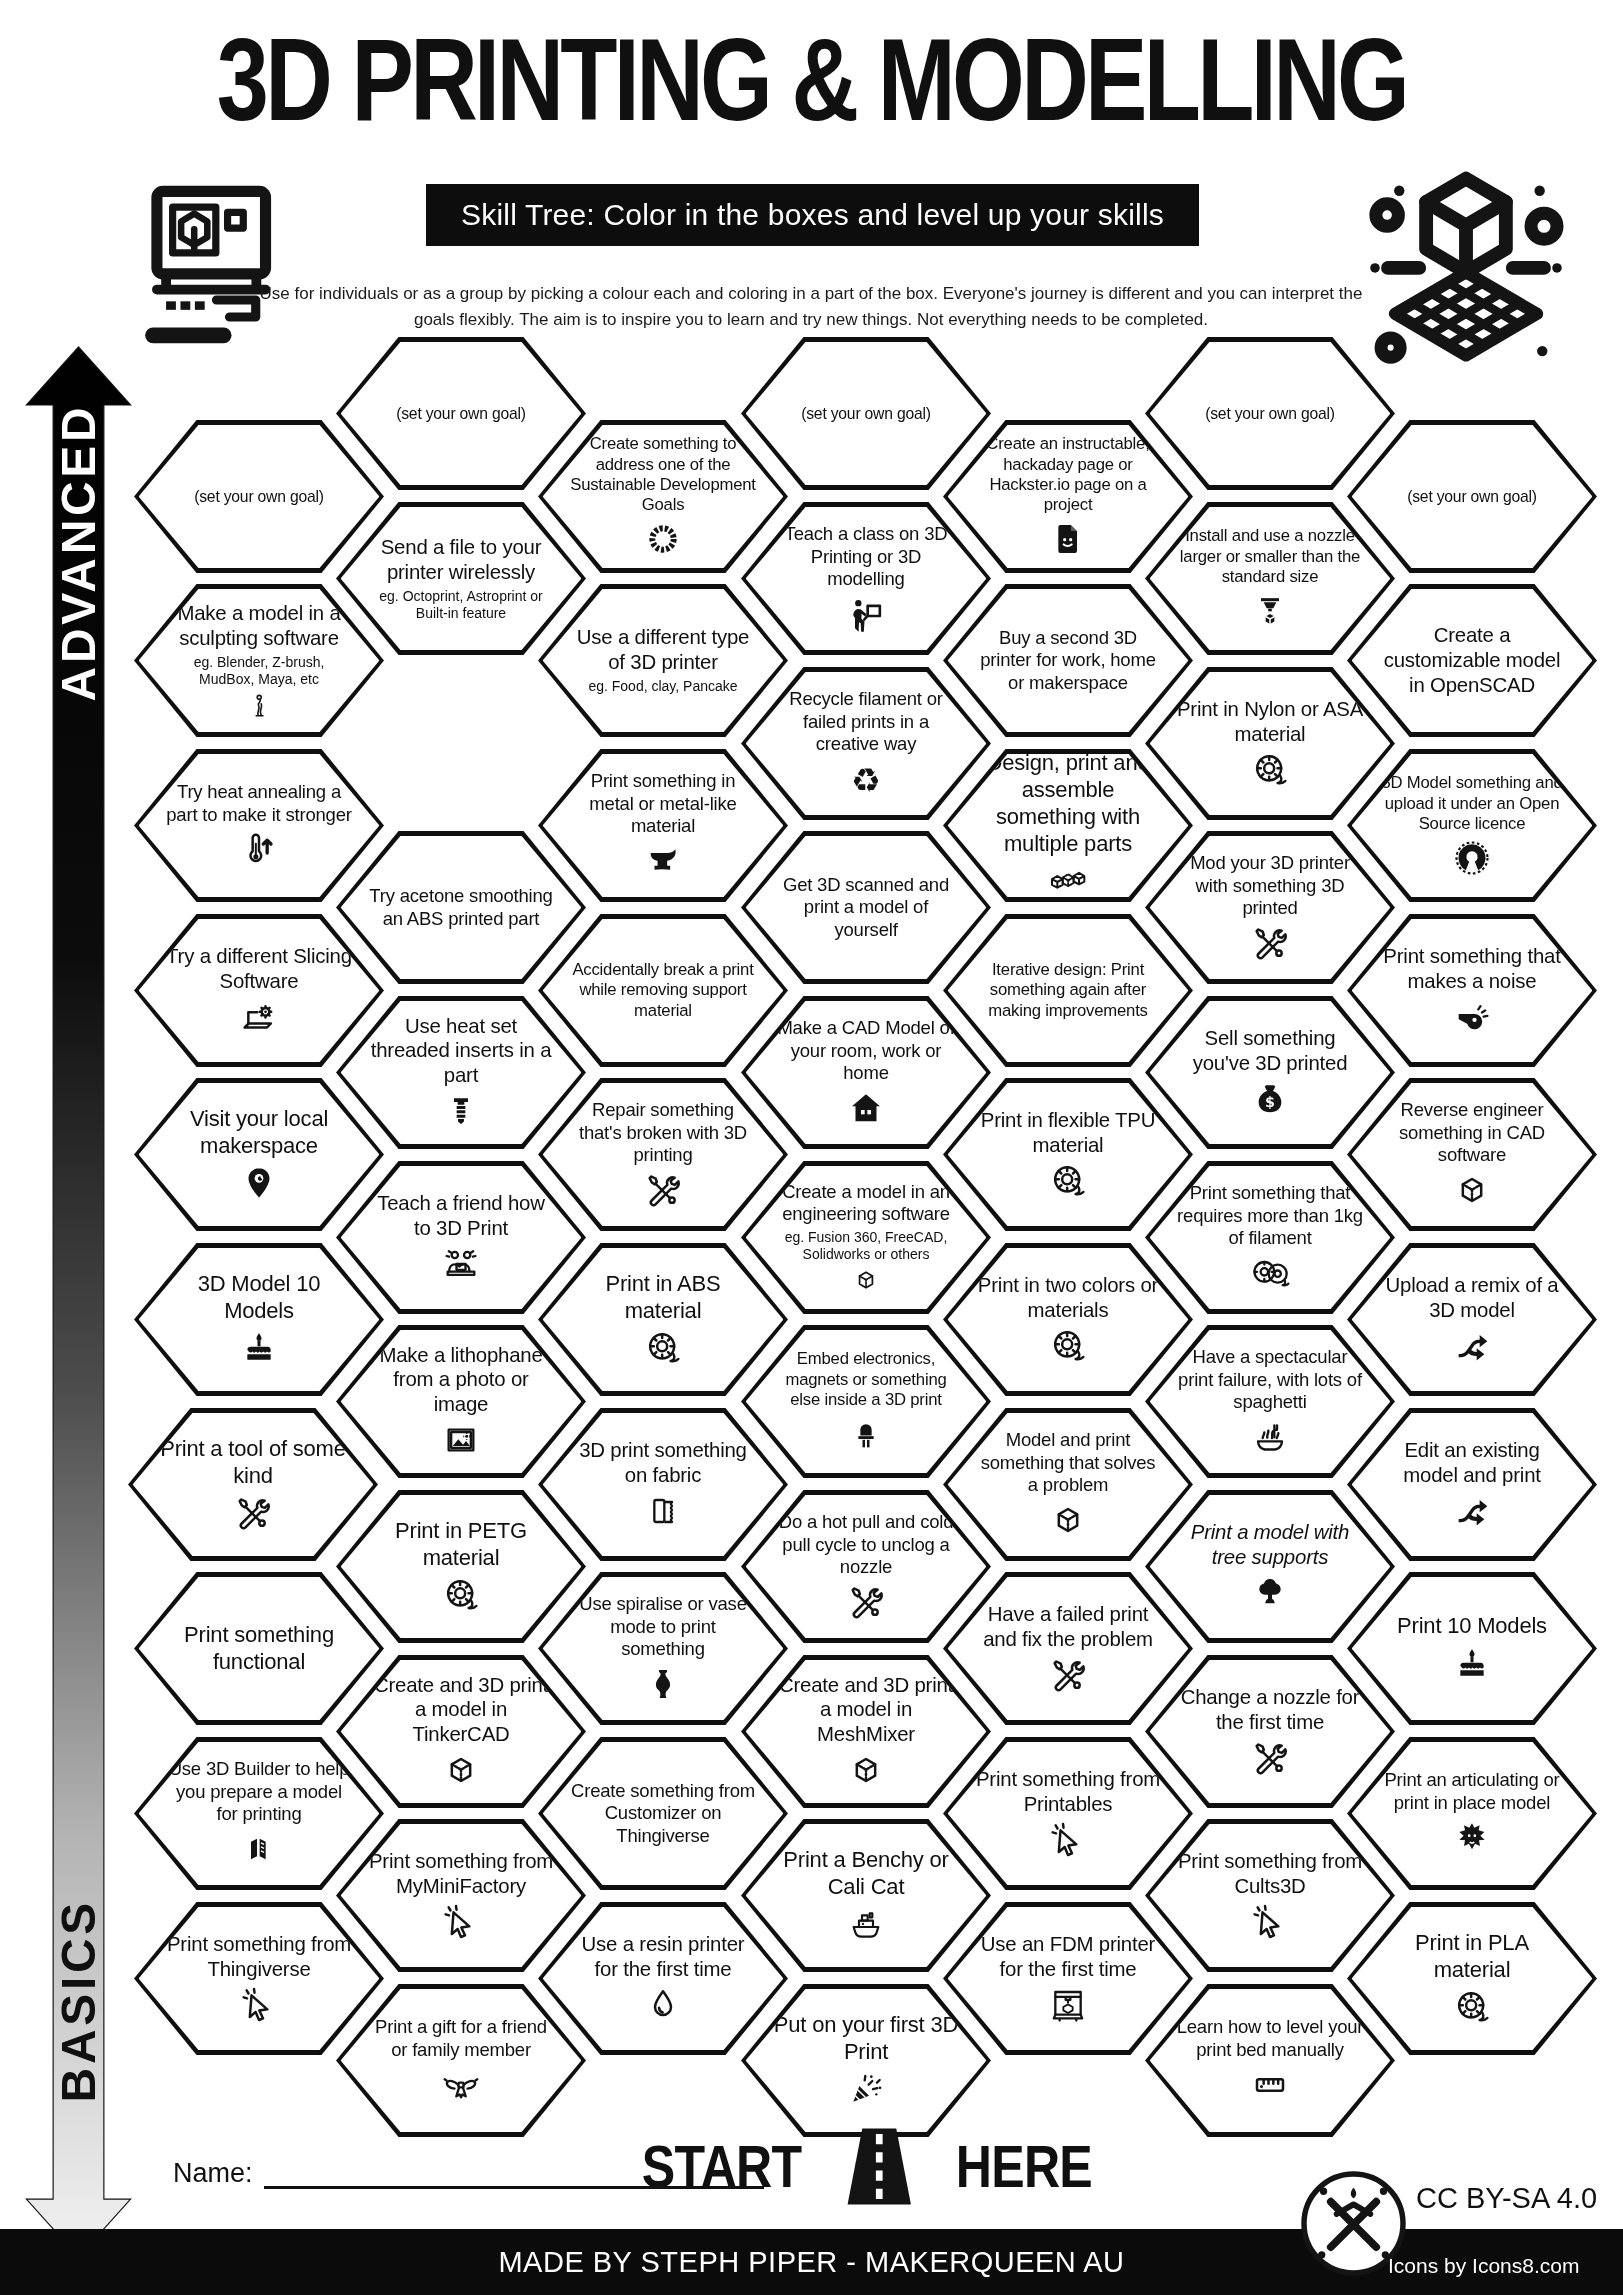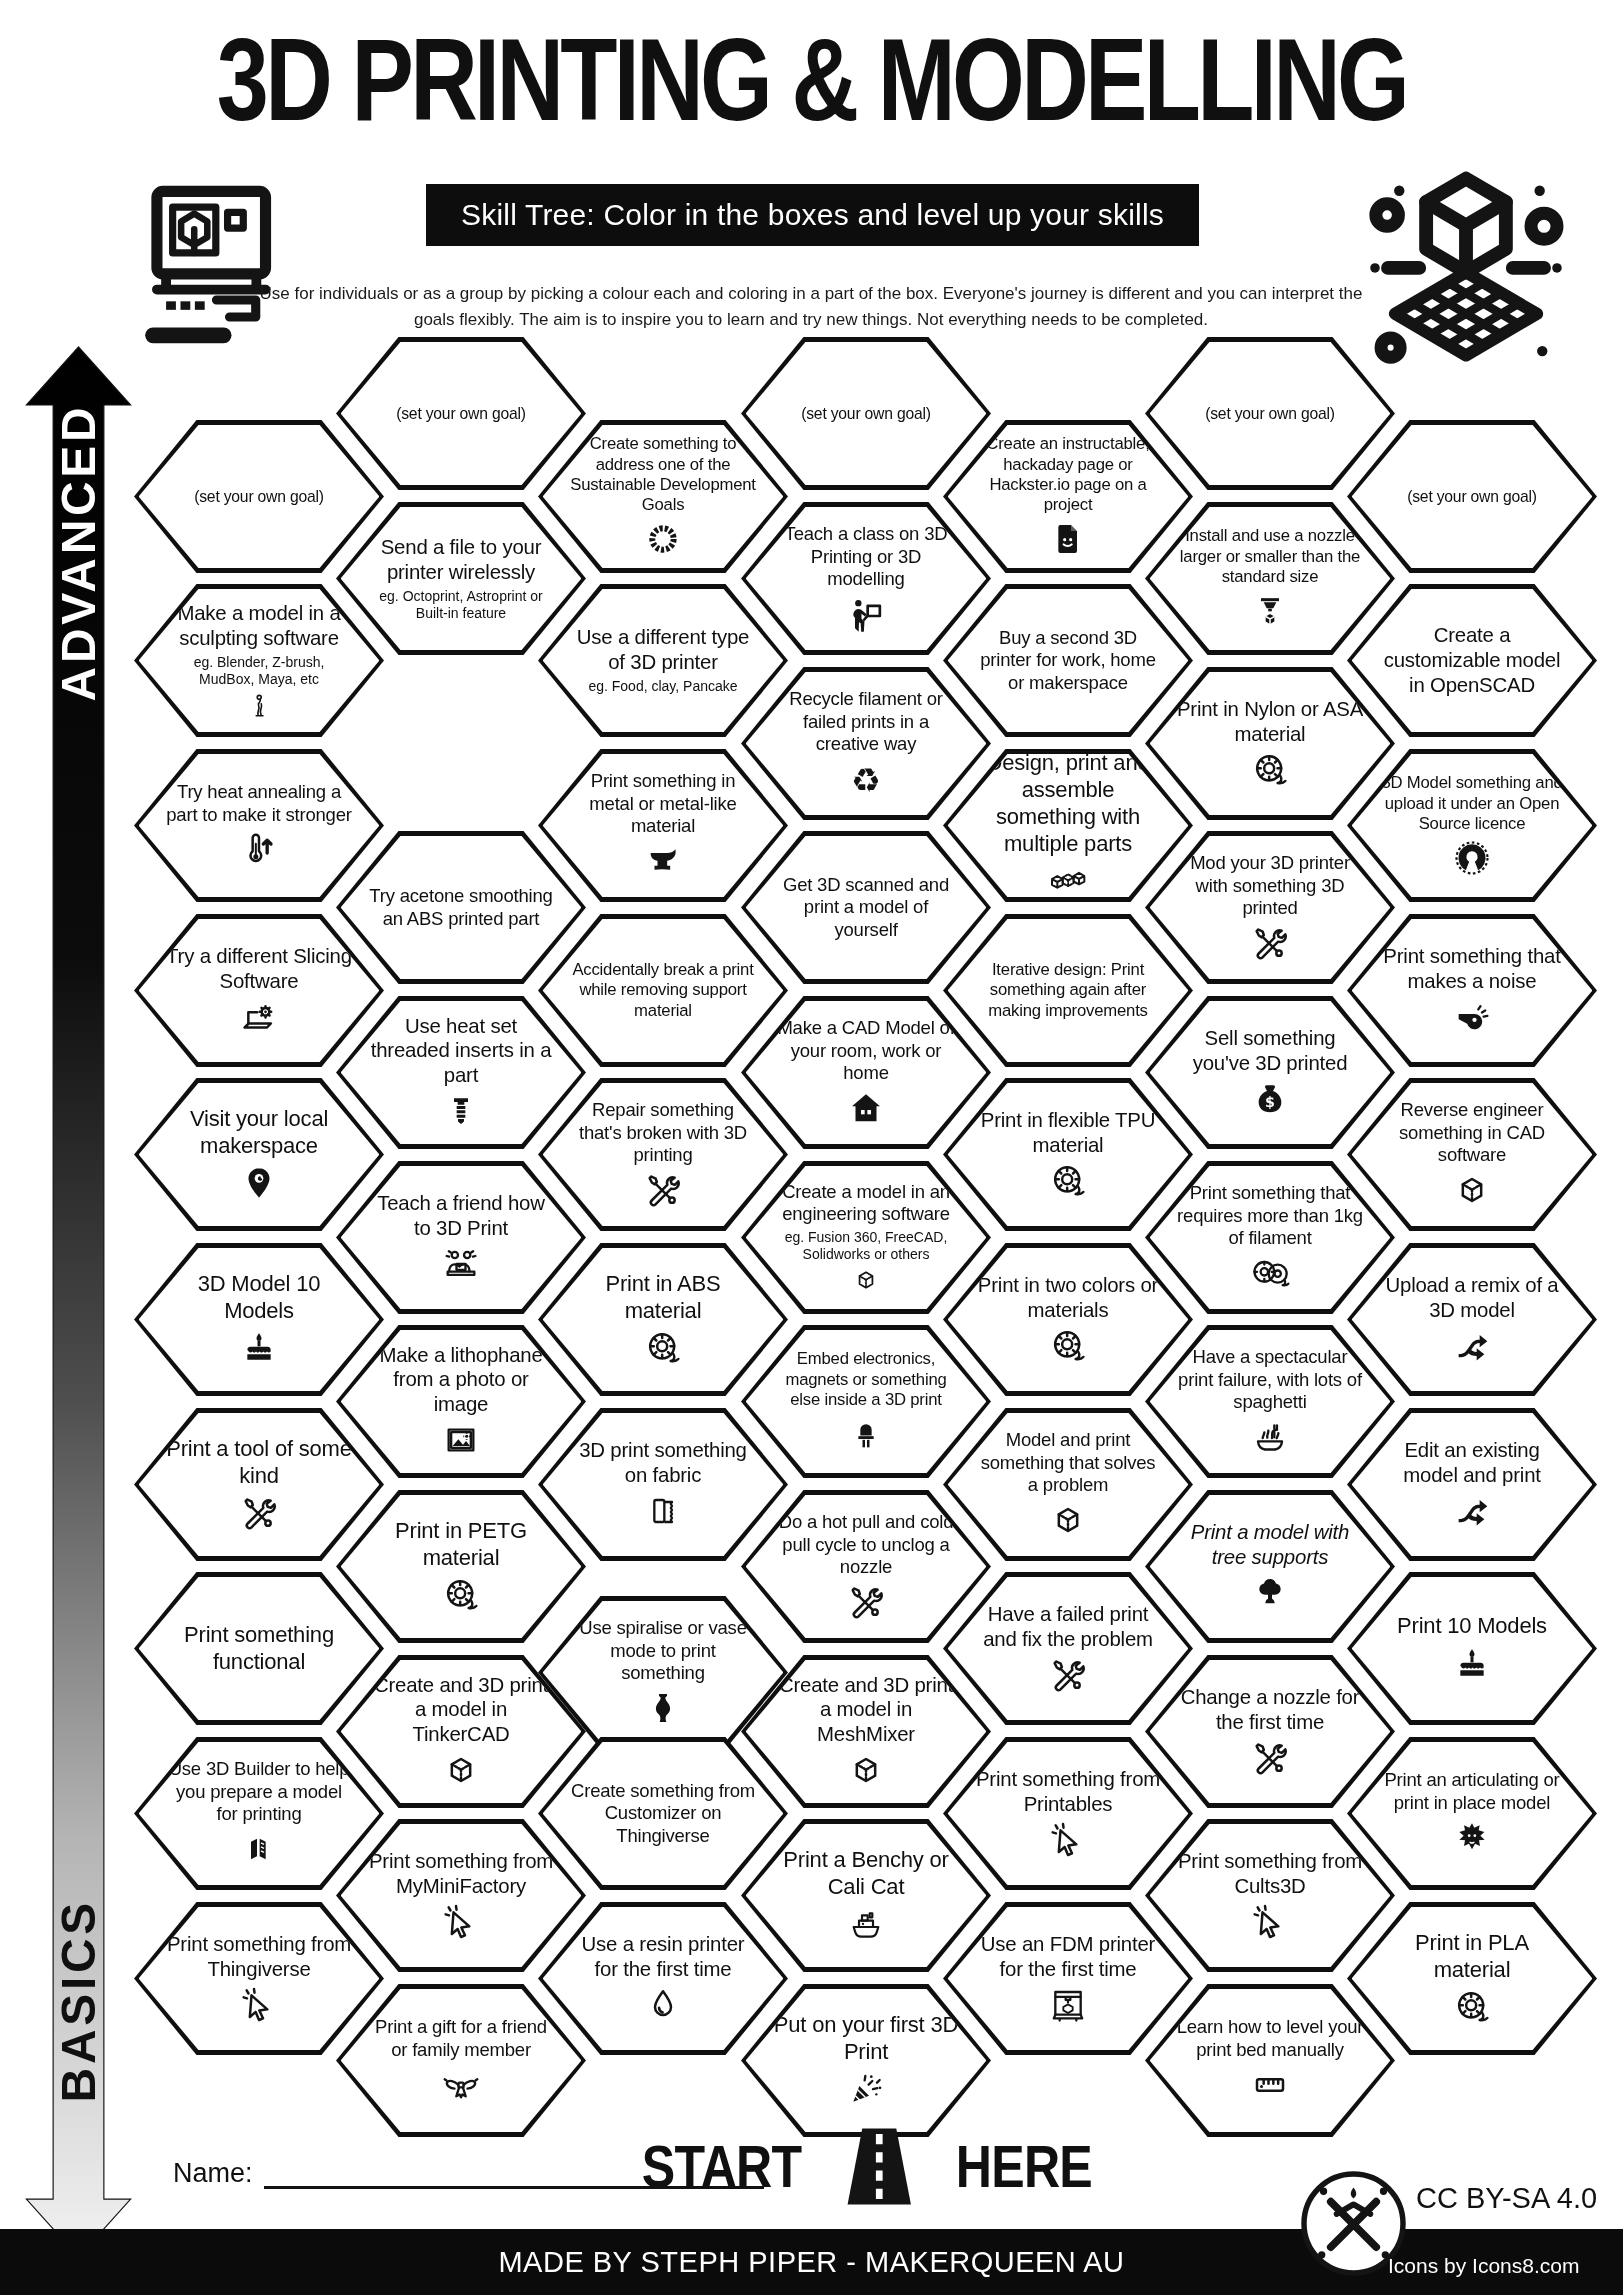--- a/index.html
+++ b/index.html
@@ -343,21 +343,21 @@
         </div>
       </div>
       <div class="hex" style="left: 134px; top: 1243px;">
         <div class="hex-in">
           <div class="hlabel" style="font-size: 22px;">3D Model 10 Models</div>
           <svg class="hicon" viewBox="0 0 24 24">
             <use href="#i-cake"></use>
           </svg>
         </div>
       </div>
-      <div class="hex" style="left: 134px; top: 1408px;">
+      <div class="hex" style="left: 128px; top: 1408px;">
         <div class="hex-in">
           <div class="hlabel" style="font-size: 22px;">Print a tool of some kind</div>
           <svg class="hicon" viewBox="0 0 24 24">
             <use href="#i-tools"></use>
           </svg>
         </div>
       </div>
       <div class="hex" style="left: 134px; top: 1572px;">
         <div class="hex-in">
           <div class="hlabel" style="font-size: 22px;">Print something functional</div>
@@ -495,21 +495,21 @@
         </div>
       </div>
       <div class="hex" style="left: 538px; top: 1408px;">
         <div class="hex-in">
           <div class="hlabel" style="font-size: 20.4px;">3D print something on fabric</div>
           <svg class="hicon" viewBox="0 0 24 24">
             <use href="#i-fabric"></use>
           </svg>
         </div>
       </div>
-      <div class="hex" style="left: 538px; top: 1572px; margin-top: 24px;">
+      <div class="hex" style="left: 538px; top: 1572px;">
         <div class="hex-in">
           <div class="hlabel" style="font-size: 18.5px;">Use spiralise or vase mode to print something</div>
           <svg class="hicon" viewBox="0 0 24 24">
             <use href="#i-vase"></use>
           </svg>
         </div>
       </div>
       <div class="hex" style="left: 538px; top: 1737px;">
         <div class="hex-in">
           <div class="hlabel" style="font-size: 18.5px;">Create something from Customizer on Thingiverse</div>

